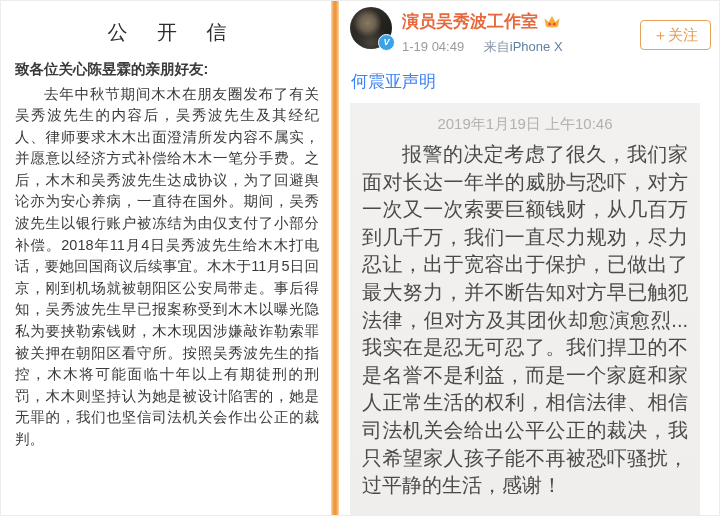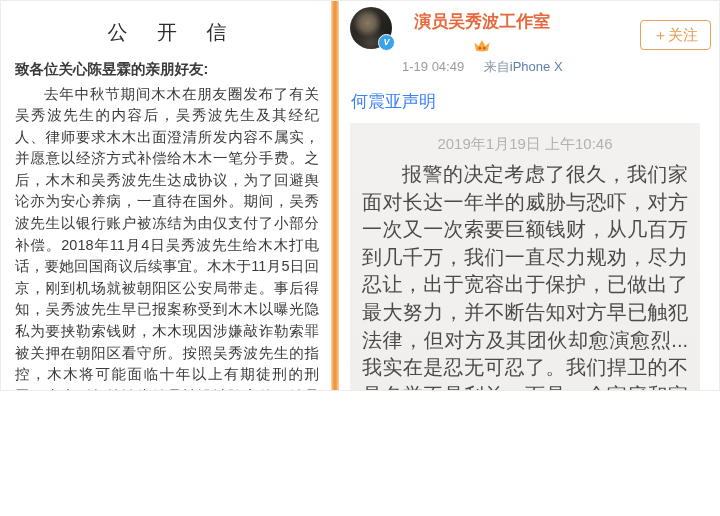--- a/index.html
+++ b/index.html
@@ -1,17 +1,17 @@
 <!DOCTYPE html>
 <html><head>
 <meta charset="utf-8">
 <style>
   html,body{margin:0;padding:0;background:#fff;}
   .stage{
-    width:720px;height:391px;display:flex;overflow:hidden;background:#fff;
+    width:720px;height:516px;display:flex;overflow:hidden;background:#fff;
     font-family:"Liberation Sans","DejaVu Sans",sans-serif;
     border:1px solid #ececec;box-sizing:border-box;
   }
   
   .letter-panel{
     flex:0 0 330px;box-sizing:border-box;
     padding:8px 12px 0 14px;background:#fff;color:#3a3a3a;
   }
   .letter-title{
     font-size:20px;font-weight:400;color:#2e2e2e;
@@ -41,21 +41,21 @@
       radial-gradient(circle at 50% 85%, #4a453d 0%, rgba(0,0,0,0) 45%),
       linear-gradient(145deg,#3c3a36 0%,#23221f 55%,#181715 100%);
   }
   .verified-badge{
     position:absolute;right:-3px;bottom:-2px;width:15px;height:15px;
     background:#3aa2e8;border-radius:50%;border:1.5px solid #fff;
     color:#fff;font-size:9px;font-weight:bold;font-style:italic;
     display:flex;align-items:center;justify-content:center;line-height:1;
   }
   .user-block{margin-left:10px;padding-top:3px;}
-  .name-row{display:flex;align-items:center;gap:5px;flex-direction:column;}
+  .name-row{display:flex;align-items:center;gap:5px;}
   .username{font-size:17px;font-weight:bold;color:#e6683c;cursor:pointer;}
   .vip-icon{display:inline-flex;line-height:0;}
   .meta-row{margin-top:5px;font-size:13px;color:#9b9b9b;}
   .meta-row .src-prefix{margin-left:16px;color:#8a97a8;}
   .meta-row .src-device{color:#5e81a8;cursor:pointer;}
   .follow-btn{
     margin-left:auto;margin-right:8px;margin-top:13px;
     padding:5px 12px;font-size:15px;line-height:1.2;
     color:#e89a50;background:#fff;border:1px solid #e8a05a;border-radius:4px;
     font-family:inherit;cursor:pointer;text-align:center;

